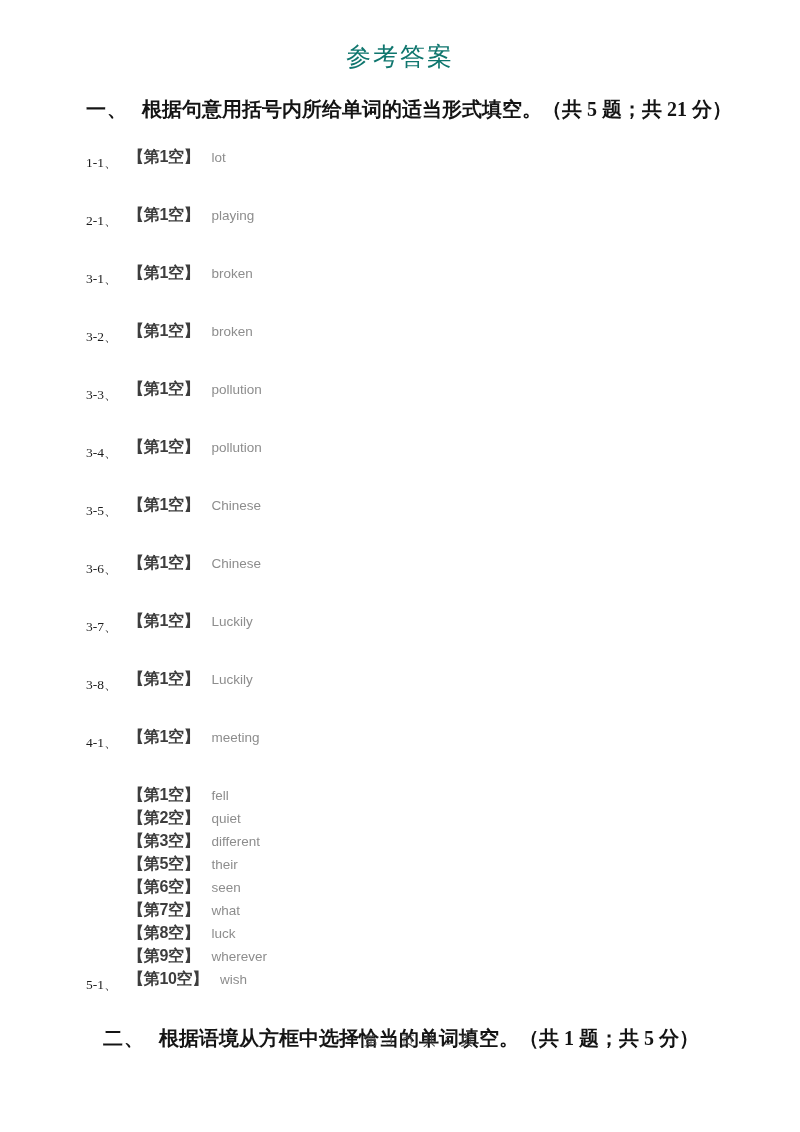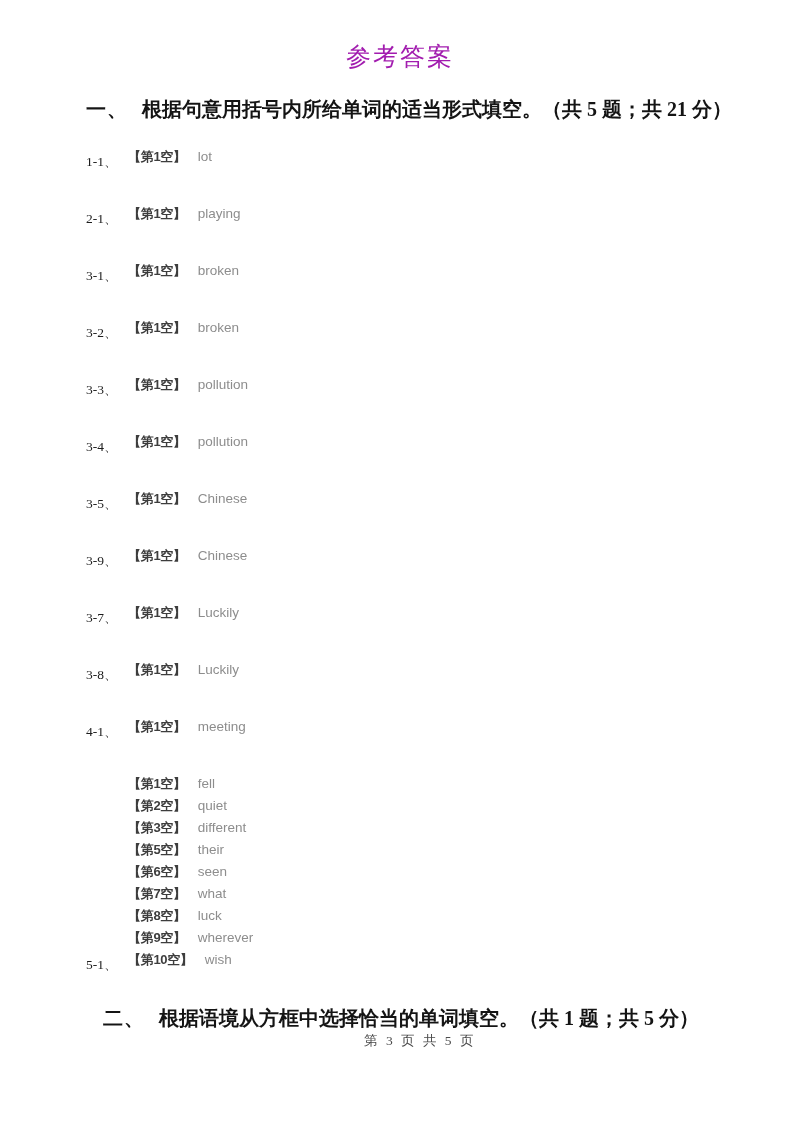--- a/index.html
+++ b/index.html
@@ -27,21 +27,21 @@
   
   .doc-title {
     position: absolute;
     top: 40px;
     left: 0;
     width: 800px;
     text-align: center;
     font-family: "Liberation Serif", "DejaVu Serif", serif;
     font-size: 25px;
     font-weight: 400;
-    color: #a21caf;
+    color: #0f766e;
     letter-spacing: 2px;
     line-height: 34px;
   }
 
   
   .content {
     position: absolute;
     top: 98px;
     left: 86px;
     width: 630px;
@@ -88,21 +88,21 @@
 
   .blank-line {
     font-family: "Liberation Sans", "DejaVu Sans", sans-serif;
     font-size: 13.5px;
     line-height: 22px;
     color: #8a8a8a;
     white-space: nowrap;
   }
   .blank-tag {
     font-family: "Liberation Sans", "DejaVu Sans", sans-serif;
-    font-size: 13px;
+    font-size: 16px;
     font-weight: bold;
     color: #3d3d3d;
     letter-spacing: -0.3px;
     text-align: center;
   }
   .blank-answer {
     color: #8d8d8d;
     font-size: 13.5px;
     margin-left: 12px;
   }
@@ -192,21 +192,21 @@
       </div>
 
       <div class="answer-row">
         <span class="row-label">3-5、</span>
         <div class="blank-line">
           <span class="blank-tag">【第1空】</span><span class="blank-answer">Chinese</span>
         </div>
       </div>
 
       <div class="answer-row">
-        <span class="row-label">3-9、</span>
+        <span class="row-label">3-6、</span>
         <div class="blank-line">
           <span class="blank-tag">【第1空】</span><span class="blank-answer">Chinese</span>
         </div>
       </div>
 
       <div class="answer-row">
         <span class="row-label">3-7、</span>
         <div class="blank-line">
           <span class="blank-tag">【第1空】</span><span class="blank-answer">Luckily</span>
         </div>

